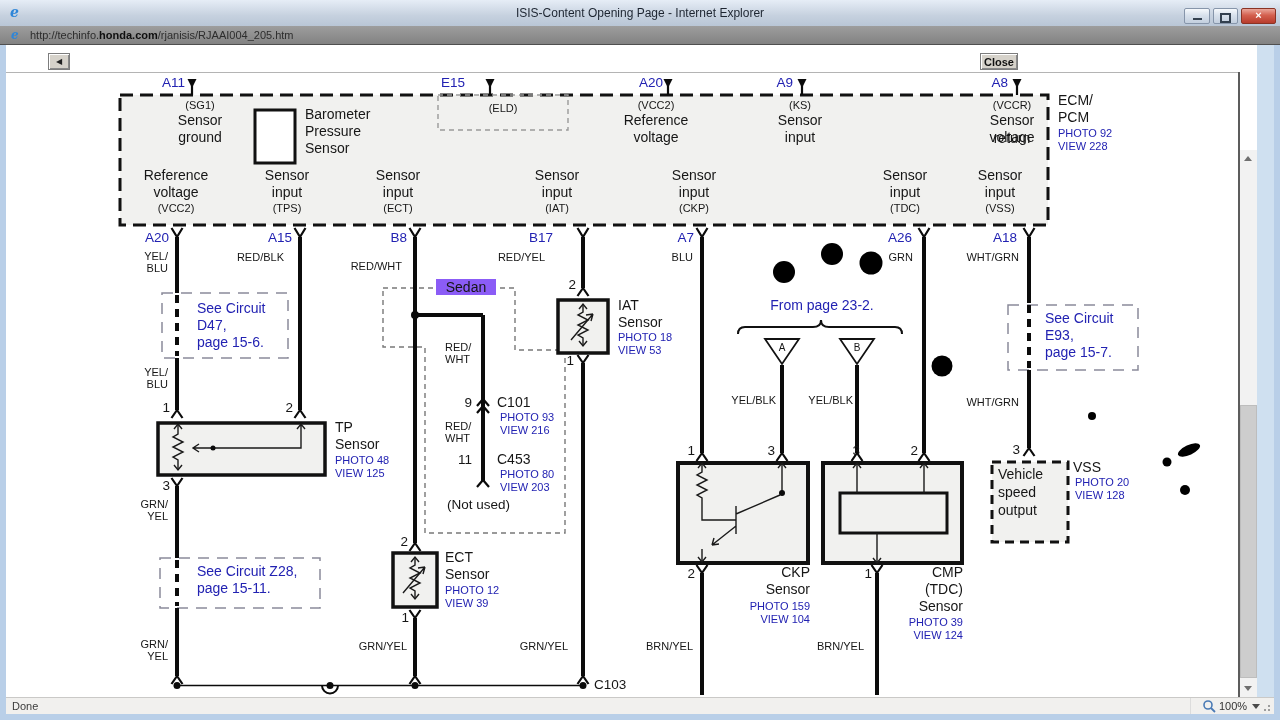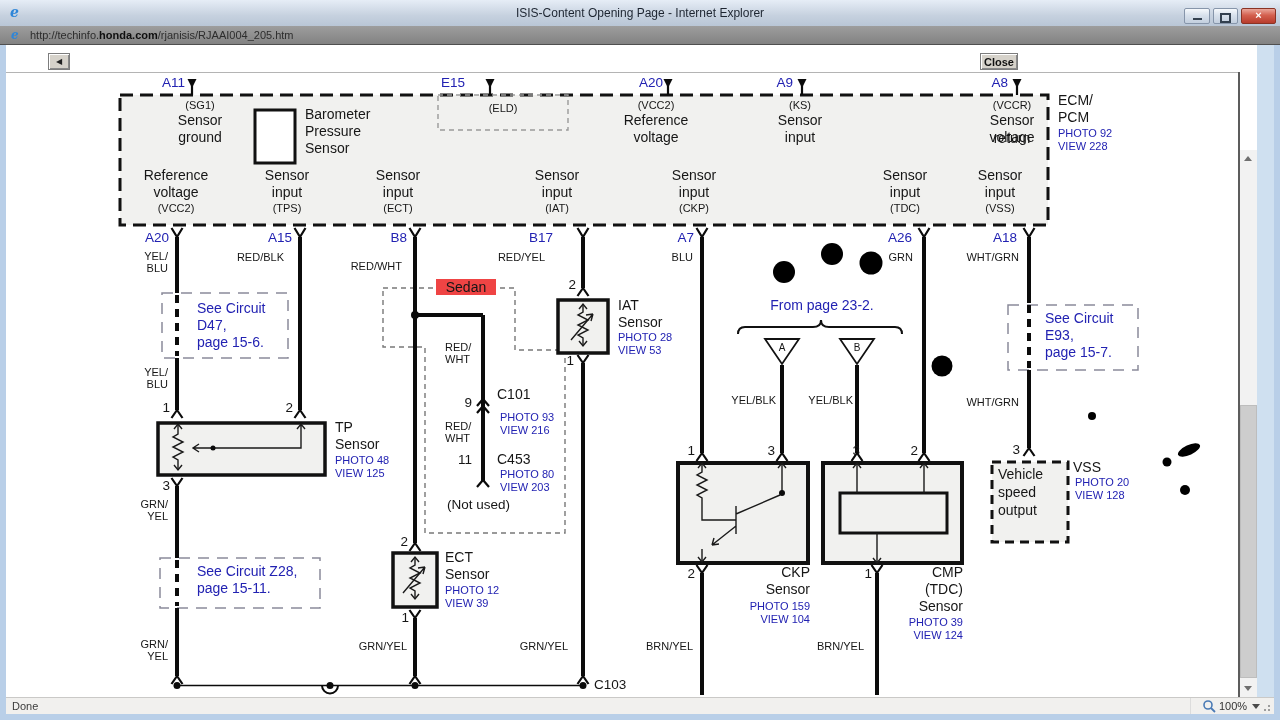--- a/index.html
+++ b/index.html
@@ -269,33 +269,33 @@
 
 <div class="t b" style="left:197px;top:300px">See Circuit</div>
 <div class="t b" style="left:197px;top:317px">D47,</div>
 <div class="t b" style="left:197px;top:334px">page 15-6.</div>
 <div class="t b" style="left:197px;top:563px">See Circuit Z28,</div>
 <div class="t b" style="left:197px;top:580px">page 15-11.</div>
 <div class="t b" style="left:1045px;top:310px">See Circuit</div>
 <div class="t b" style="left:1045px;top:327px">E93,</div>
 <div class="t b" style="left:1045px;top:344px">page 15-7.</div>
 
-<div class="t c" style="left:436px;top:279px;width:60px;background:#ef4444">Sedan</div>
+<div class="t c" style="left:436px;top:279px;width:60px;background:#8b5cf6">Sedan</div>
 <div class="t b c" style="left:745px;top:297px;width:154px">From page 23-2.</div>
 <div class="t c" style="left:772px;top:340px;width:20px;font-size:10px">A</div>
 <div class="t c" style="left:847px;top:340px;width:20px;font-size:10px">B</div>
 
 <div class="t" style="left:335px;top:419px">TP</div>
 <div class="t" style="left:335px;top:436px">Sensor</div>
 <div class="t s b" style="left:335px;top:454px">PHOTO 48</div>
 <div class="t s b" style="left:335px;top:467px">VIEW 125</div>
 
 <div class="t" style="left:618px;top:297px">IAT</div>
 <div class="t" style="left:618px;top:314px">Sensor</div>
-<div class="t s b" style="left:618px;top:331px">PHOTO 28</div>
+<div class="t s b" style="left:618px;top:331px">PHOTO 18</div>
 <div class="t s b" style="left:618px;top:344px">VIEW 53</div>
 
 <div class="t" style="left:445px;top:549px">ECT</div>
 <div class="t" style="left:445px;top:566px">Sensor</div>
 <div class="t s b" style="left:445px;top:584px">PHOTO 12</div>
 <div class="t s b" style="left:445px;top:597px">VIEW 39</div>
 
 <div class="t r" style="left:700px;top:564px;width:110px">CKP</div>
 <div class="t r" style="left:700px;top:581px;width:110px">Sensor</div>
 <div class="t s b r" style="left:700px;top:600px;width:110px">PHOTO 159</div>
@@ -307,21 +307,21 @@
 <div class="t s b r" style="left:853px;top:616px;width:110px">PHOTO 39</div>
 <div class="t s b r" style="left:853px;top:629px;width:110px">VIEW 124</div>
 
 <div class="t" style="left:998px;top:466px">Vehicle</div>
 <div class="t" style="left:998px;top:484px">speed</div>
 <div class="t" style="left:998px;top:502px">output</div>
 <div class="t" style="left:1073px;top:459px">VSS</div>
 <div class="t s b" style="left:1075px;top:476px">PHOTO 20</div>
 <div class="t s b" style="left:1075px;top:489px">VIEW 128</div>
 
-<div class="t" style="left:497px;top:386px">C101</div>
+<div class="t" style="left:497px;top:394px">C101</div>
 <div class="t s b" style="left:500px;top:411px">PHOTO 93</div>
 <div class="t s b" style="left:500px;top:424px">VIEW 216</div>
 <div class="t" style="left:497px;top:451px">C453</div>
 <div class="t s b" style="left:500px;top:468px">PHOTO 80</div>
 <div class="t s b" style="left:500px;top:481px">VIEW 203</div>
 <div class="t p" style="left:447px;top:497px">(Not used)</div>
 <div class="t p" style="left:594px;top:677px">C103</div>
 
 <div class="titlebar">
   <span class="ielogo" style="left:10px;top:4px;font-size:14px">e</span>

